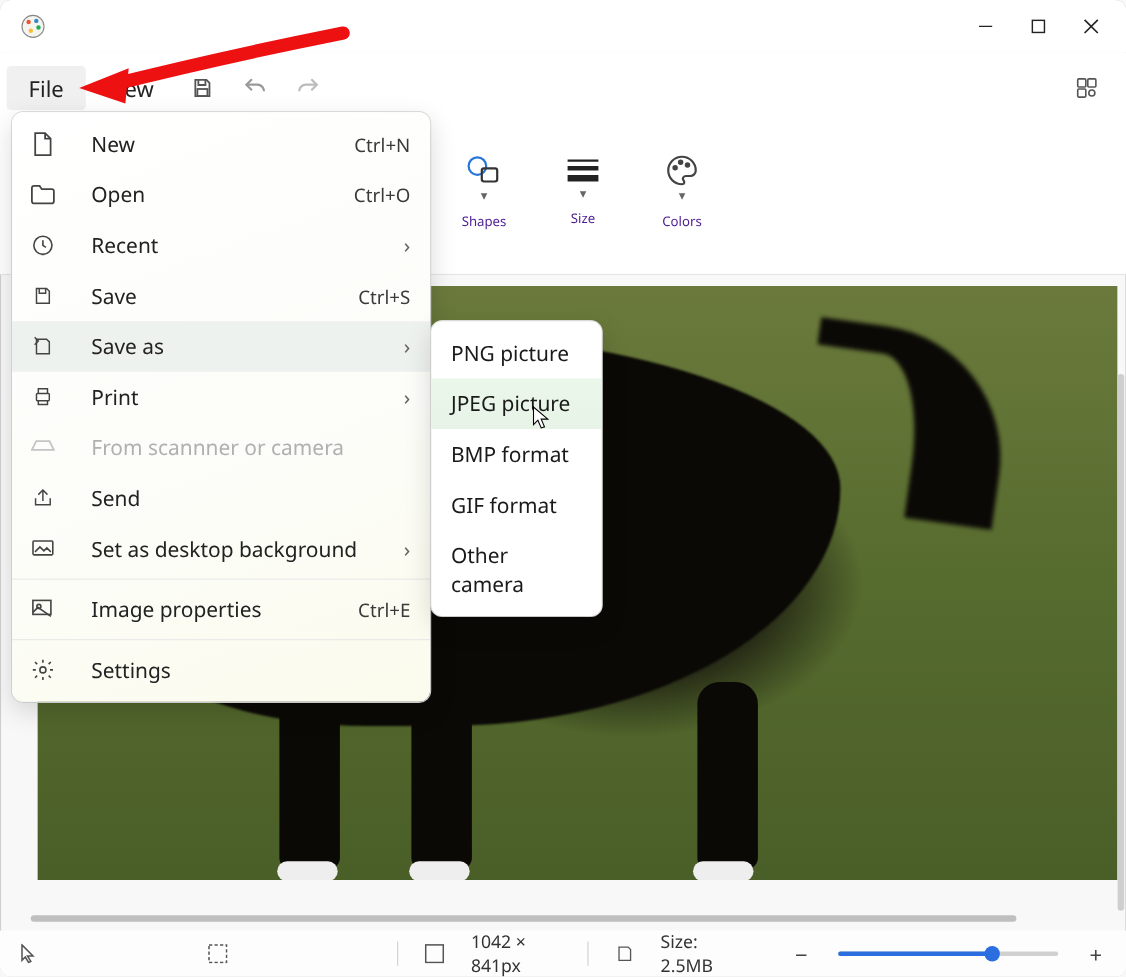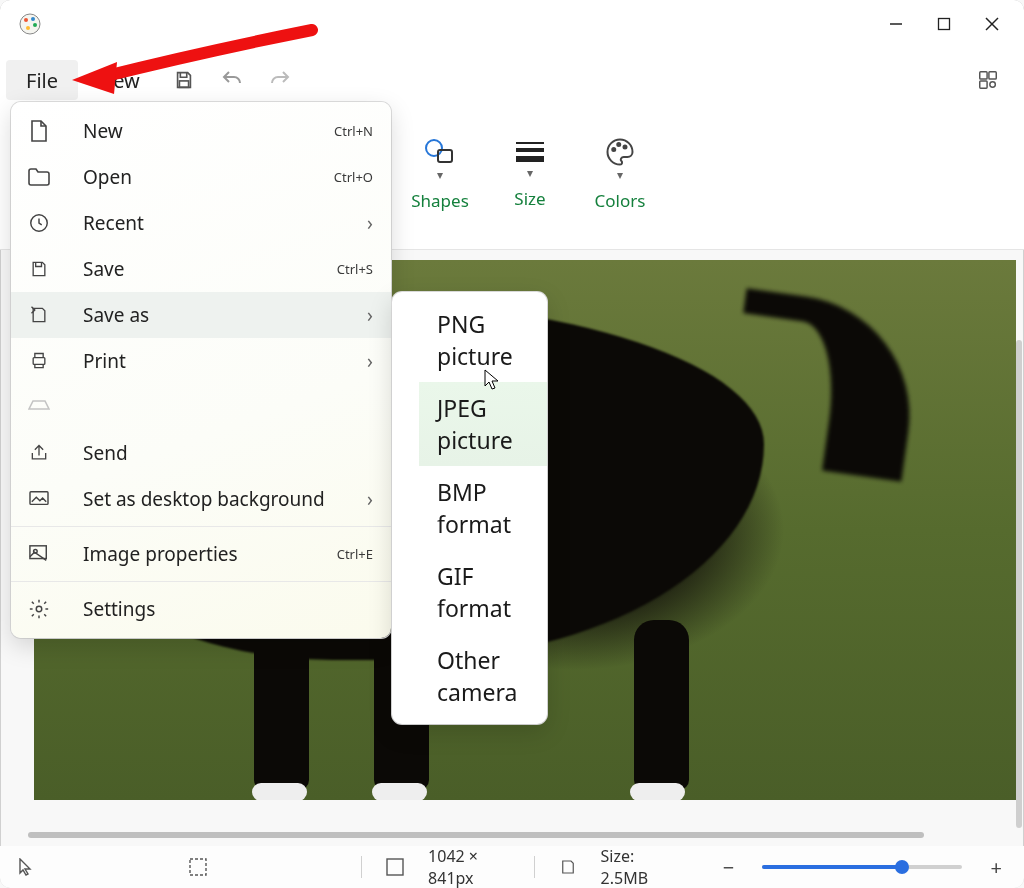--- a/index.html
+++ b/index.html
@@ -65,21 +65,21 @@
     border-bottom:1px solid #e5e5e5;
   }
   .ribbon-group {
     display:flex;
     flex-direction:column;
     align-items:center;
     justify-content:center;
     width:90px;
     gap:8px;
   }
-  .ribbon-group .lbl { font-size:17px; color:#15803d; }
+  .ribbon-group .lbl { font-size:12px; color:#4c1d95; }
   .ribbon-icon { color:#444; display:flex; flex-direction:column; align-items:center; gap:2px;}
   .chev-down { font-size:12px; color:#666; line-height:1; }
 
   
   .canvas-wrap {
     position:absolute;
     top:260px; left:34px; right:8px;
     height:540px;
     overflow:hidden;
   }
@@ -167,40 +167,39 @@
     align-items:center;
     height:46px;
     padding:0 18px 0 16px;
     font-size:19px;
     color:#222;
     gap:32px;
   }
   .filemenu .item.disabled{ color:#b0b0b0; }
   .filemenu .item.highlight{ background:#eef2ef; }
   .filemenu .item .lab{ flex:1; }
-  .filemenu .item .short{ font-size:13px; color:#3a3a3a; }
+  .filemenu .item .short{ font-size:17px; color:#3a3a3a; }
   .filemenu .item .chev{ color:#666; }
   .filemenu .sep{ height:1px; background:#e8e8e8; margin:4px 0; }
   .fi-ico{ width:24px; height:24px; flex:0 0 24px; display:flex; align-items:center; justify-content:center; }
 
   
   .submenu{
     position:absolute;
     left:392px; top:292px;
     width:155px;
     background:#fff;
     border-radius:10px;
     box-shadow:0 8px 24px rgba(0,0,0,.15), 0 0 0 1px #e0e0e0;
     padding:6px 0;
     z-index:22;
   }
   .submenu .sitem{
     padding:10px 18px;
-    font-size:23px;
-    margin-left:27px;
+    font-size:19px;
   }
   .submenu .sitem.highlight{ background:linear-gradient(#eaf7ea,#e7f3e7); }
 
   
   .cursor{
     position:absolute;
     left:484px; top:369px;
     z-index:30;
     color:#000;
   }
@@ -392,20 +391,21 @@
       </span>
     <span class="lab">Print</span>
     <span class="chev">›</span>
   </div>
   <div class="item disabled">
     <span class="fi-ico">
         <svg width="22" height="16" viewBox="0 0 22 16" fill="none" stroke="#c4c4c4" stroke-width="1.6">
           <path d="M1 10h20l-4-8H5z"></path>
         </svg>
       </span>
+    <span class="lab">From scannner or camera</span>
   </div>
   <div class="item">
     <span class="fi-ico">
         <svg width="22" height="20" viewBox="0 0 24 24" fill="none" stroke="#444" stroke-width="1.6">
           <path d="M4 12v7h16v-7"></path>
           <path d="M12 3v12M7 8l5-5 5 5"></path>
         </svg>
       </span>
     <span class="lab">Send</span>
   </div>

